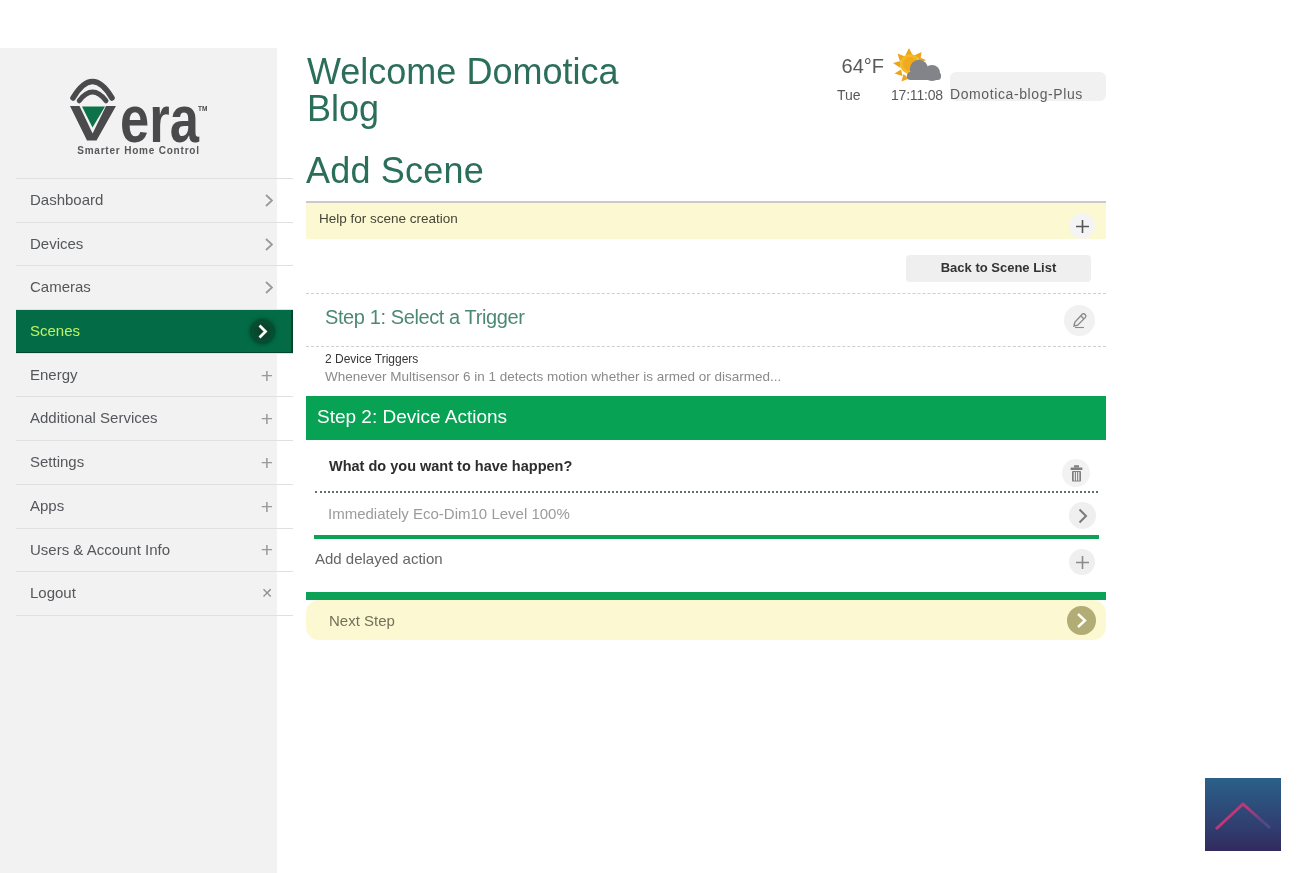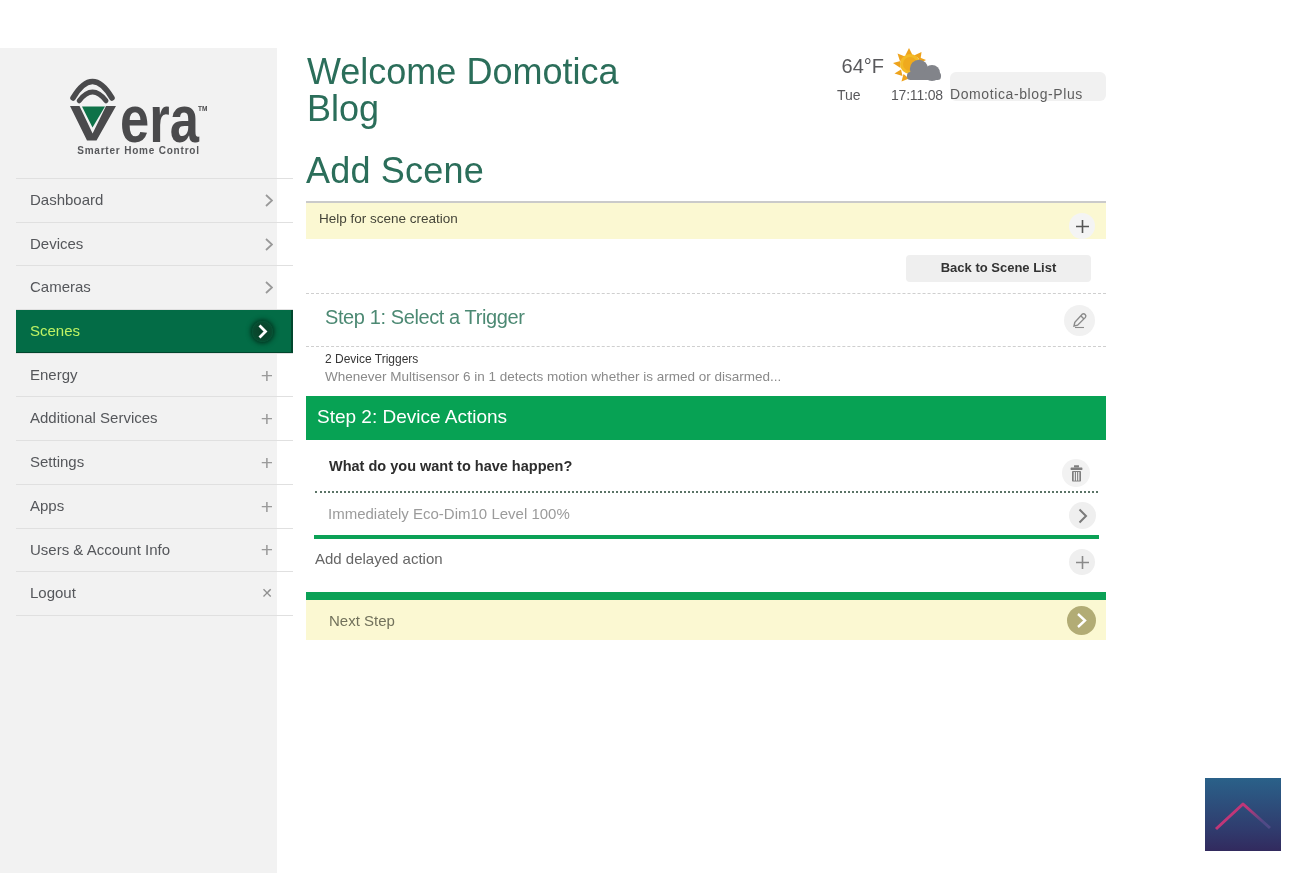--- a/index.html
+++ b/index.html
@@ -42,21 +42,21 @@
   #step2bar { position:absolute; left:306px; top:396px; width:800px; height:44px; background:#07a254; }
   #step2bar span { position:absolute; left:11px; top:10px; font-size:19px; color:#fff; }
 
   #whatrow { position:absolute; left:329px; top:458px; font-size:14.5px; font-weight:bold; color:#2d2d2d; }
   #dotline { position:absolute; left:315px; top:491px; width:783px; height:0; border-top:2px dotted #5b7467; }
   #immrow { position:absolute; left:328px; top:505px; font-size:15px; color:#9b9b9b; }
   #greenline { position:absolute; left:314px; top:535px; width:785px; height:4px; background:#0ba156; }
   #delayrow { position:absolute; left:315px; top:550px; font-size:15px; color:#666; }
 
   #greenbar { position:absolute; left:306px; top:592px; width:800px; height:8px; background:#0ba156; }
-  #nextbar { position:absolute; left:306px; top:600px; width:800px; height:40px; background:#fbf8d2; }
+  #nextbar { position:absolute; left:306px; top:600px; width:800px; height:40px; background:#fbf8d2;border-radius:13px; }
   #nextbar span { position:absolute; left:23px; top:12px; font-size:15px; color:#72725c; }
 
   #bluebox { position:absolute; left:1205px; top:778px; width:76px; height:73px; background:linear-gradient(180deg,#2a6189 0%,#303c6e 70%,#322a5e 100%); }
 </style>
 </head>
 <body>
 
 <div id="sidebar">
   <svg width="170" height="110" viewBox="0 0 170 110" style="position:absolute;left:55px;top:20px;">
     <path d="M18,30 Q37.5,-3 57,30" fill="none" stroke="#4a4a4c" stroke-width="5.5" stroke-linecap="round"></path>

